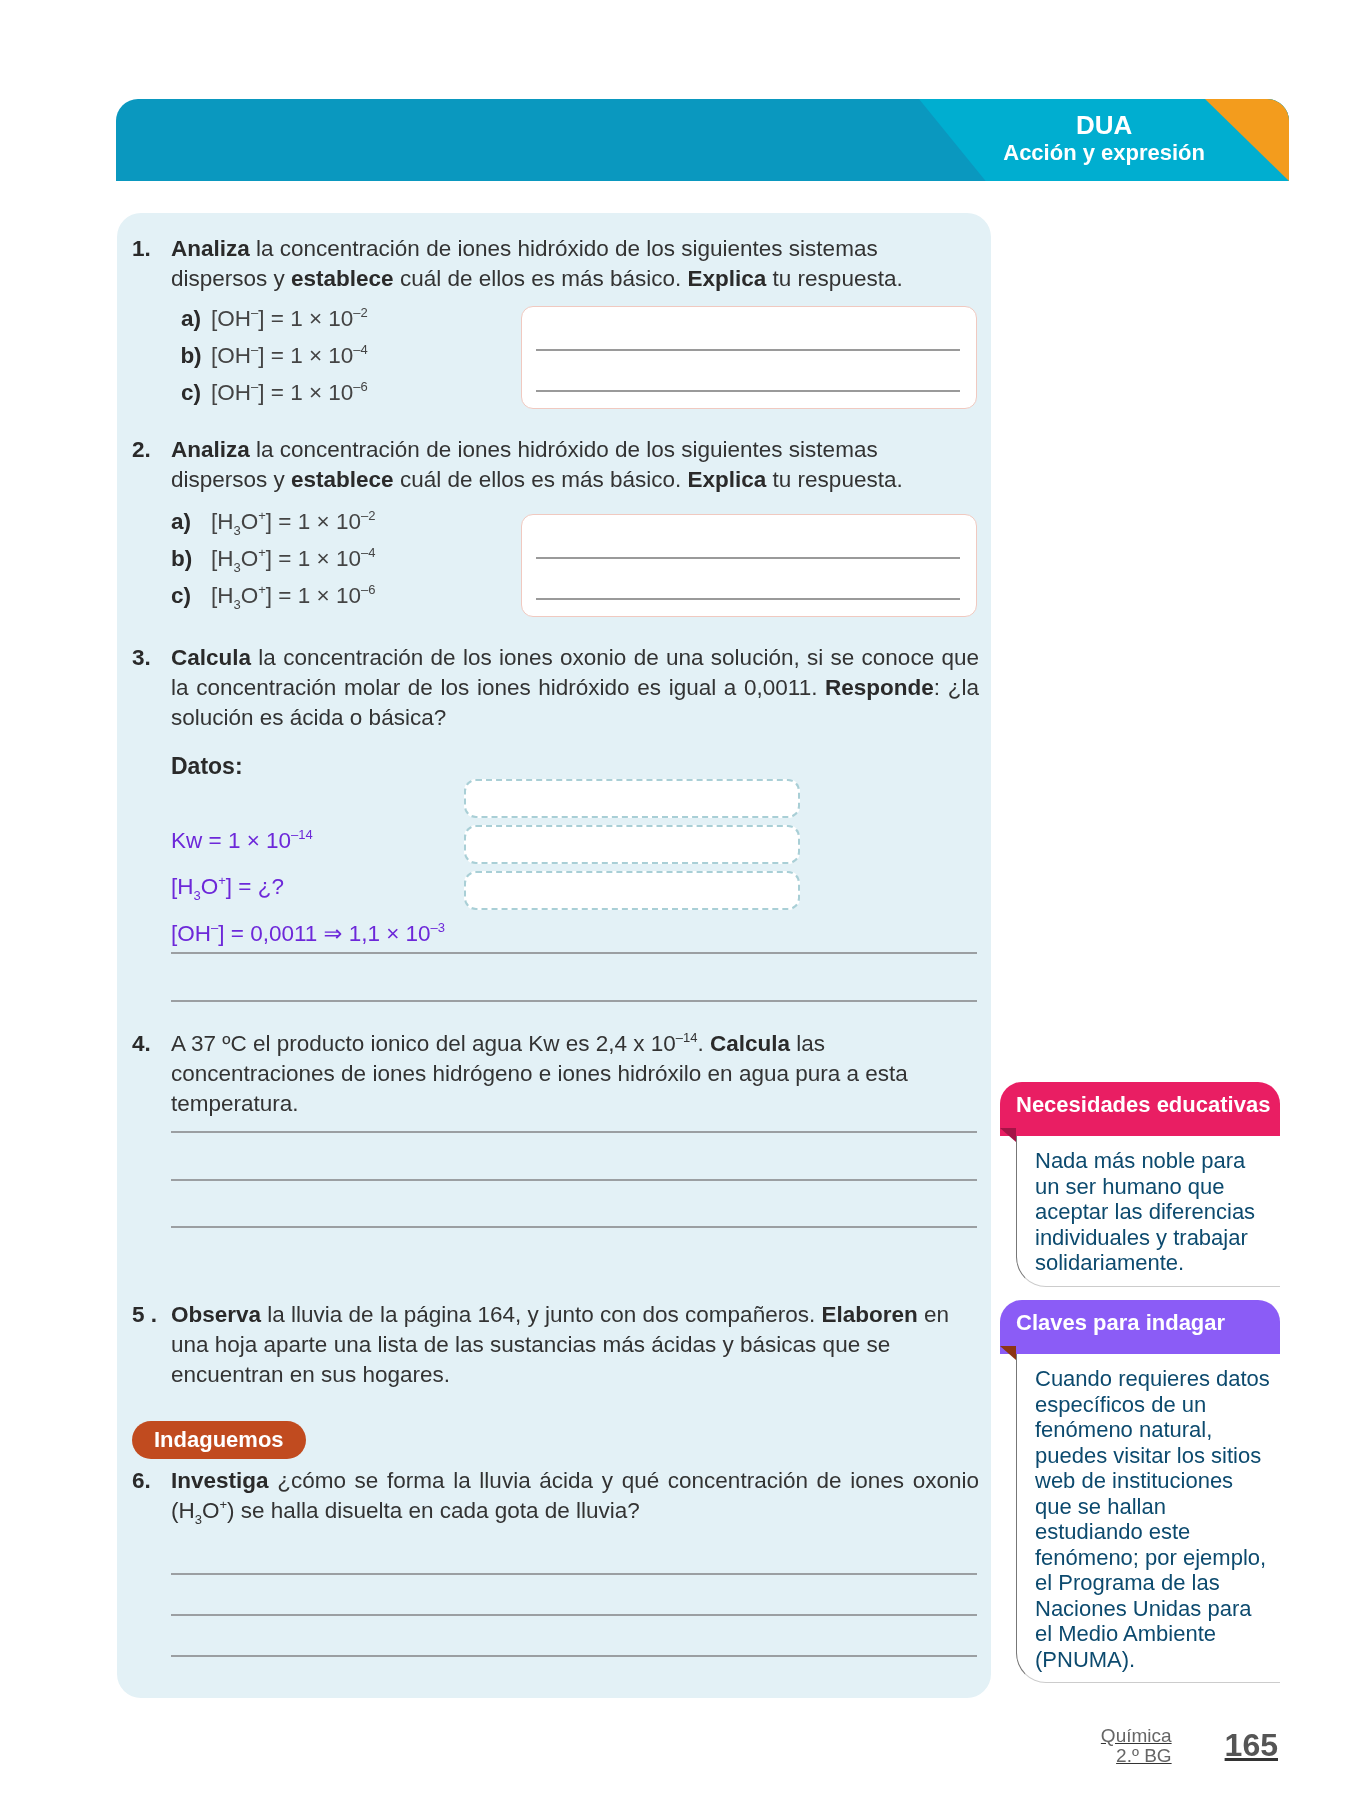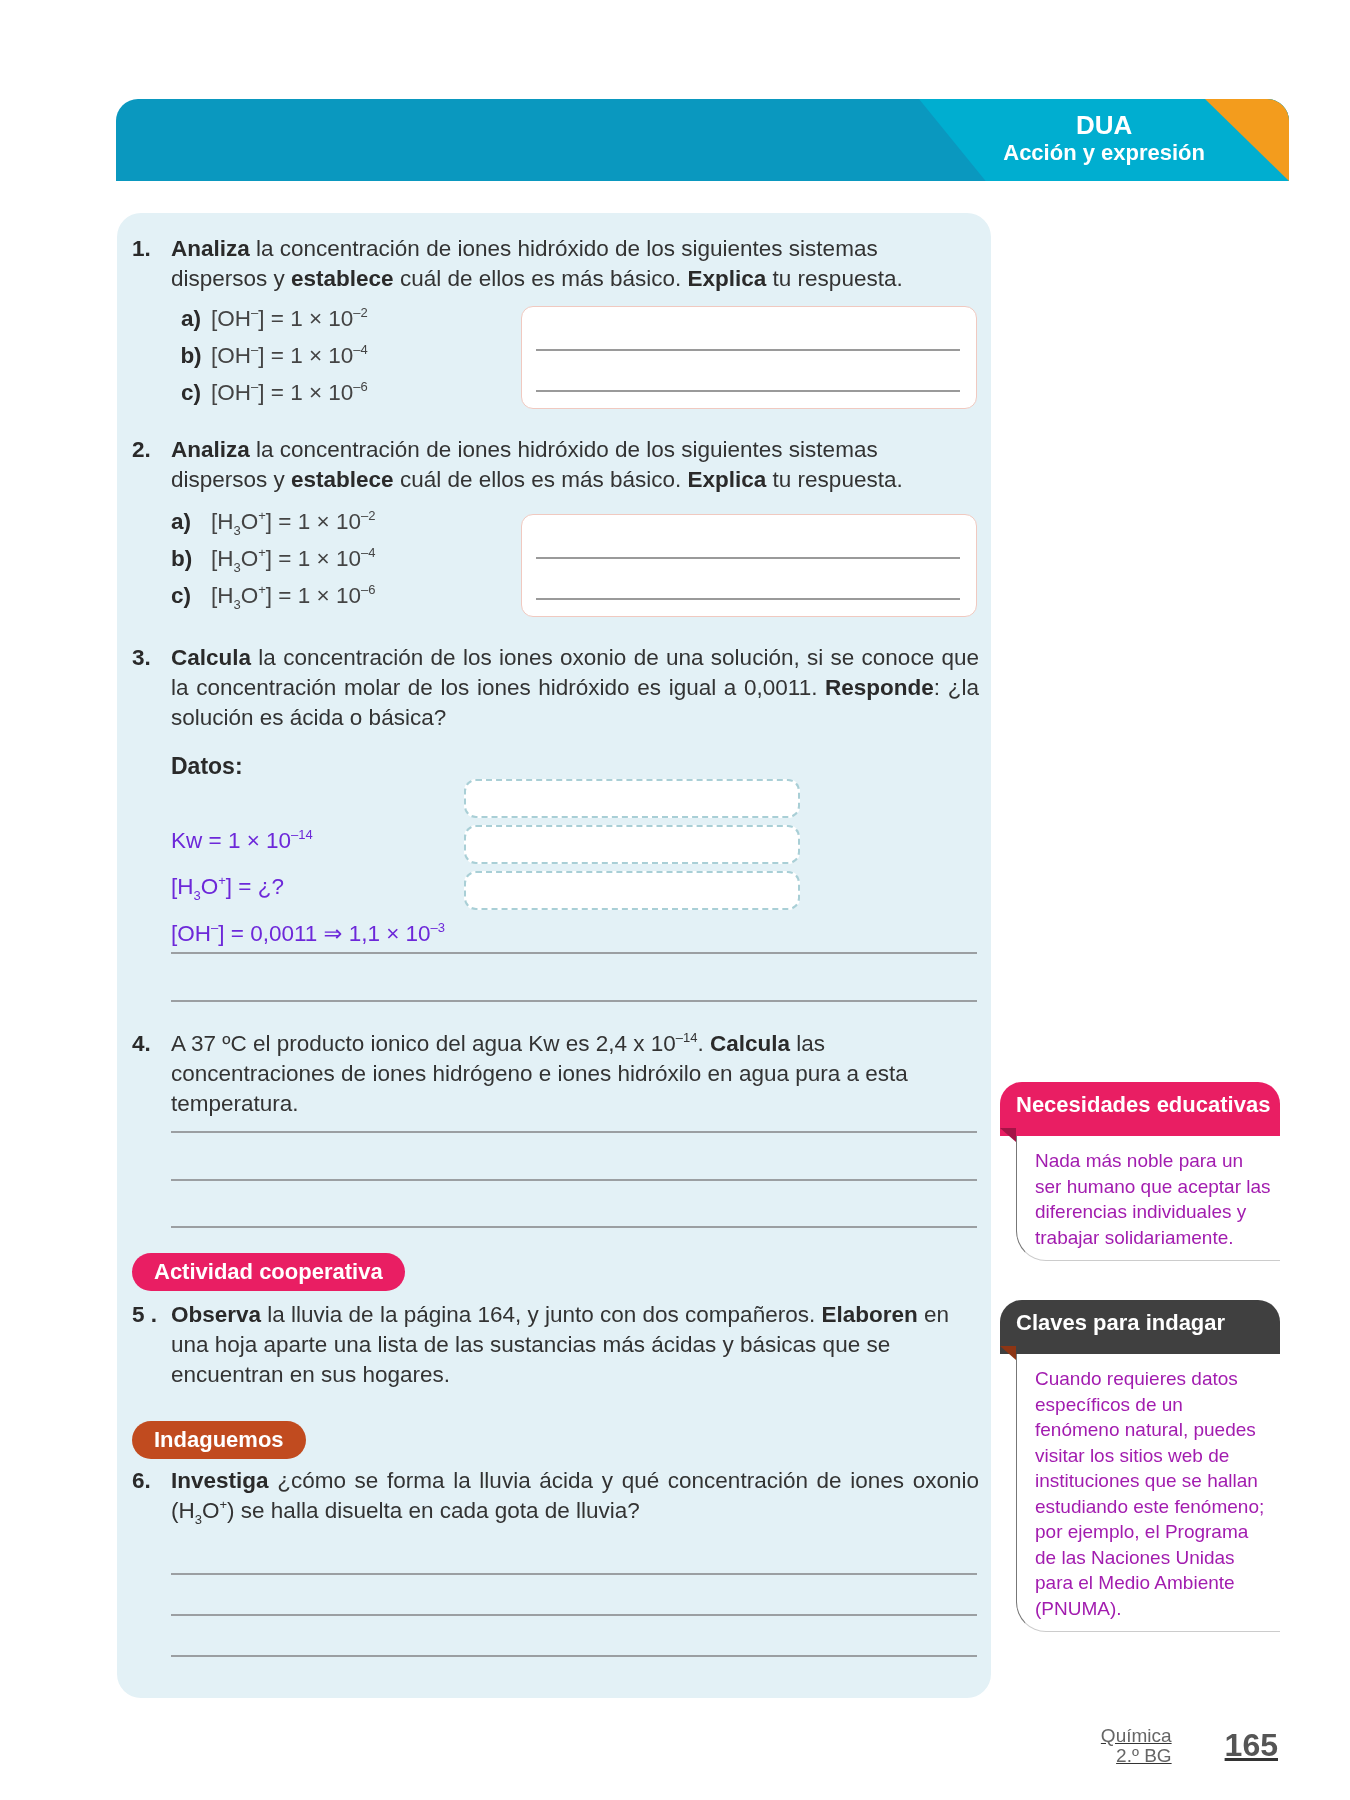--- a/index.html
+++ b/index.html
@@ -50,24 +50,24 @@
   .pill.pink { background: #e91e63; }
   .pill.rust { background: #c14b1f; }
 
   
   .card { position: absolute; left: 1000px; width: 280px; }
   .card .hdr { height: 54px; border-radius: 22px 22px 0 0; color: #fff; font-weight: bold;
     font-size: 22px; line-height: 46px; padding-left: 16px; position: relative; }
   .card .fold { position: absolute; left: 0; top: 46px; width: 16px; height: 14px;
     clip-path: polygon(0 0, 100% 0, 100% 100%); }
   .card .cbody { margin-left: 16px; border-left: 1.5px solid #777; border-bottom: 1.5px solid #ccc;
-    border-radius: 0 0 0 30px; padding: 12px 8px 10px 18px; font-size: 19px; line-height: 25.5px; color: #a21caf; background: #fff; }
+    border-radius: 0 0 0 30px; padding: 12px 8px 10px 18px; font-size: 22px; line-height: 25.5px; color: #0c4a6e; background: #fff; }
   .card.pink .hdr { background: #e91e63; }
   .card.pink .fold { background: #a51447; }
-  .card.rust .hdr { background: #404040; }
+  .card.rust .hdr { background: #8b5cf6; }
   .card.rust .fold { background: #8d3514; }
 
   .footer { position: absolute; right: 72px; top: 1724px; display: flex; align-items: center; text-decoration: underline; }
   .footer .sub { text-align: right; font-size: 19px; line-height: 20px; color: #666; margin-right: 14px; margin-top: 2px; }
   .footer .page { font-size: 32px; font-weight: bold; color: #555; line-height: 34px; margin-left: 39px; }
 </style>
 </head>
 <body>
 
 <div class="banner">
@@ -124,21 +124,20 @@
   <div class="wline" style="top:787px;"></div>
 
   <div class="q" style="top:816px;">
     <span class="num">4.</span>
     <div class="body"><span>A 37 ºC el producto ionico del agua Kw es 2,4 x 10</span><sup>–14</sup><span>. </span><b>Calcula</b><span> las concentraciones de iones hidrógeno e iones hidróxilo en agua pura a esta temperatura.</span></div>
   </div>
   <div class="wline" style="top:918px;"></div>
   <div class="wline" style="top:966px;"></div>
   <div class="wline" style="top:1013px;"></div>
 
-  <div class="pill pink" style="top:1040px;">Actividad cooperativa</div>
   <div class="q" style="top:1087px;">
     <span class="num">5 .</span>
     <div class="body"><b>Observa</b><span> la lluvia de la página 164, y junto con dos compañeros. </span><b>Elaboren</b><span> en una hoja aparte una lista de las sustancias más ácidas y básicas que se encuentran en sus hogares.</span></div>
   </div>
 
   <div class="pill rust" style="top:1208px;">Indaguemos</div>
   <div class="q" style="top:1253px;">
     <span class="num">6.</span>
     <div class="body justify"><b>Investiga</b><span> ¿cómo se forma la lluvia ácida y qué concentración de iones oxonio (H</span><sub>3</sub><span>O</span><sup>+</sup><span>) se halla disuelta en cada gota de lluvia?</span></div>
   </div>

